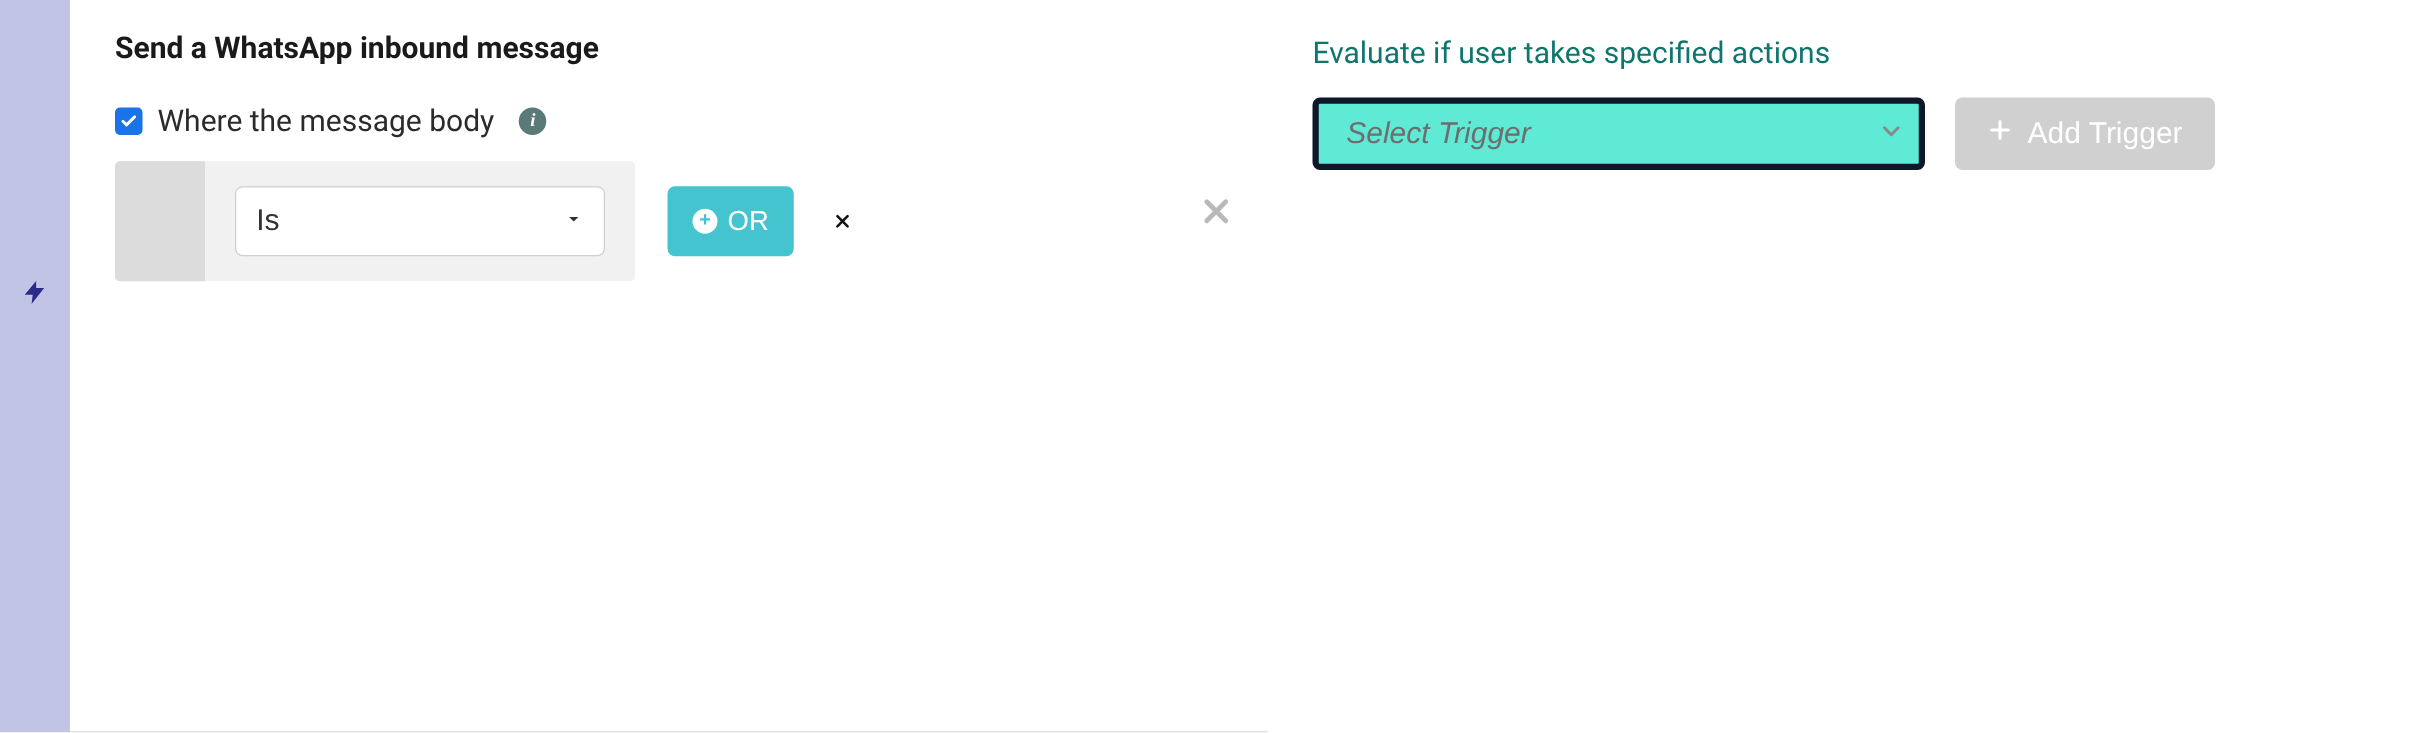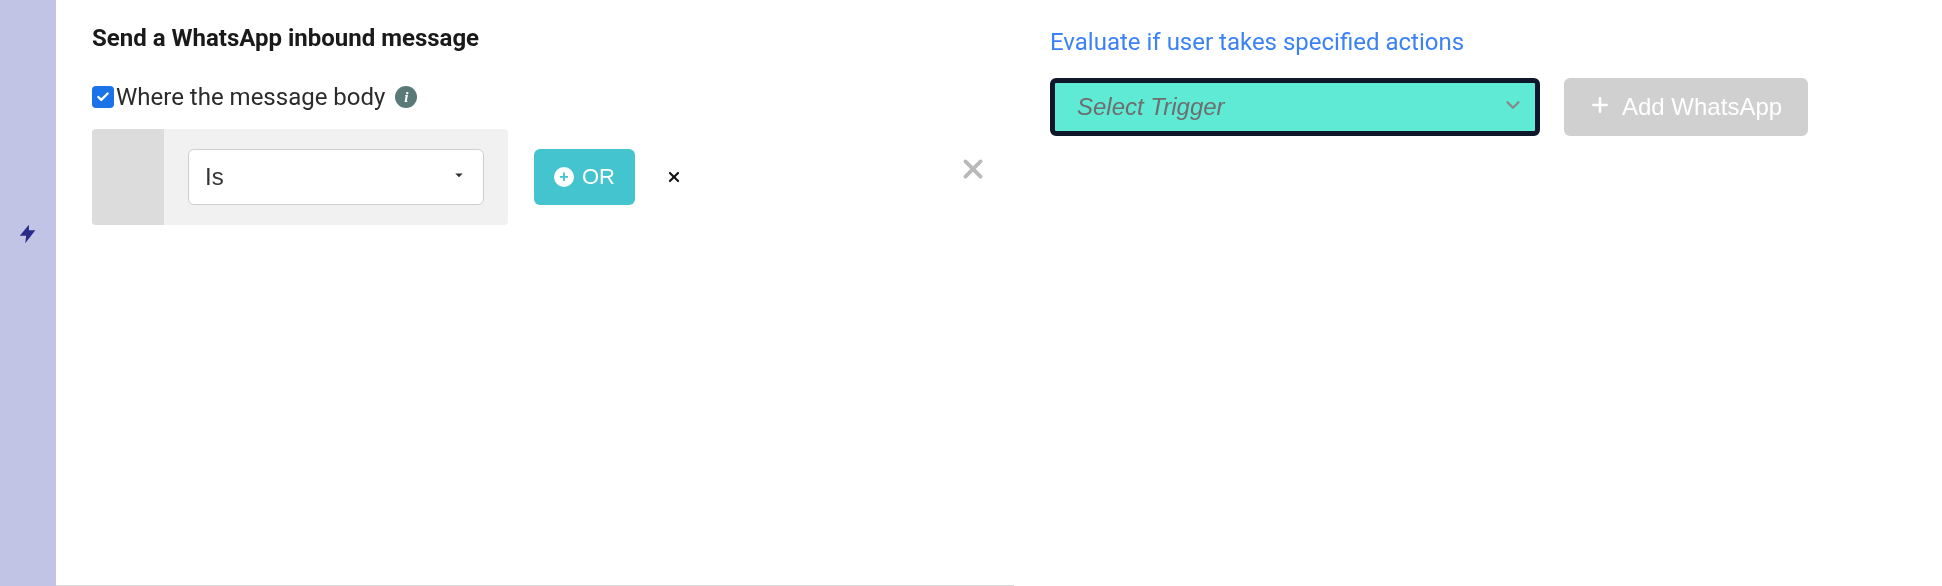--- a/index.html
+++ b/index.html
@@ -70,20 +70,21 @@
     position: absolute;
     right: 14px;
     top: 50%;
     transform: translateY(-50%);
     pointer-events: none;
     color: #888;
   }
   .row2 {
     display: flex;
     align-items: center;
+    gap: 10px;
     margin-bottom: 18px;
     margin-top: 31px;
   }
   .checkbox {
     width: 22px;
     height: 22px;
     border-radius: 4px;
     background: #1a73e8;
     display: inline-flex;
     align-items: center;
@@ -208,21 +209,21 @@
     background: none;
     border: none;
     cursor: pointer;
     padding: 4px;
   }
   .section-bottom {
     padding: 28px 32px 28px 36px;
   }
   .bottom-label {
     font-size: 24px;
-    color: #3b82f6;
+    color: #0f766e;
     margin-bottom: 22px;
   }
   .bottom-row {
     display: flex;
     align-items: center;
     gap: 24px;
   }
   .trigger-select {
     position: relative;
     width: 490px;
@@ -343,19 +344,19 @@
               </svg>
           </span>
         </div>
         <button class="add-trigger-btn" disabled="">
           <span>
             <svg width="20" height="20" viewBox="0 0 24 24" fill="none" stroke="currentColor" stroke-width="3" stroke-linecap="round">
                 <line x1="12" y1="4" x2="12" y2="20"></line>
                 <line x1="4" y1="12" x2="20" y2="12"></line>
               </svg>
           </span>
-          <span>Add WhatsApp</span>
+          <span>Add Trigger</span>
         </button>
       </div>
     </div>
 
   </div>
 </div>
 
 </body></html>

